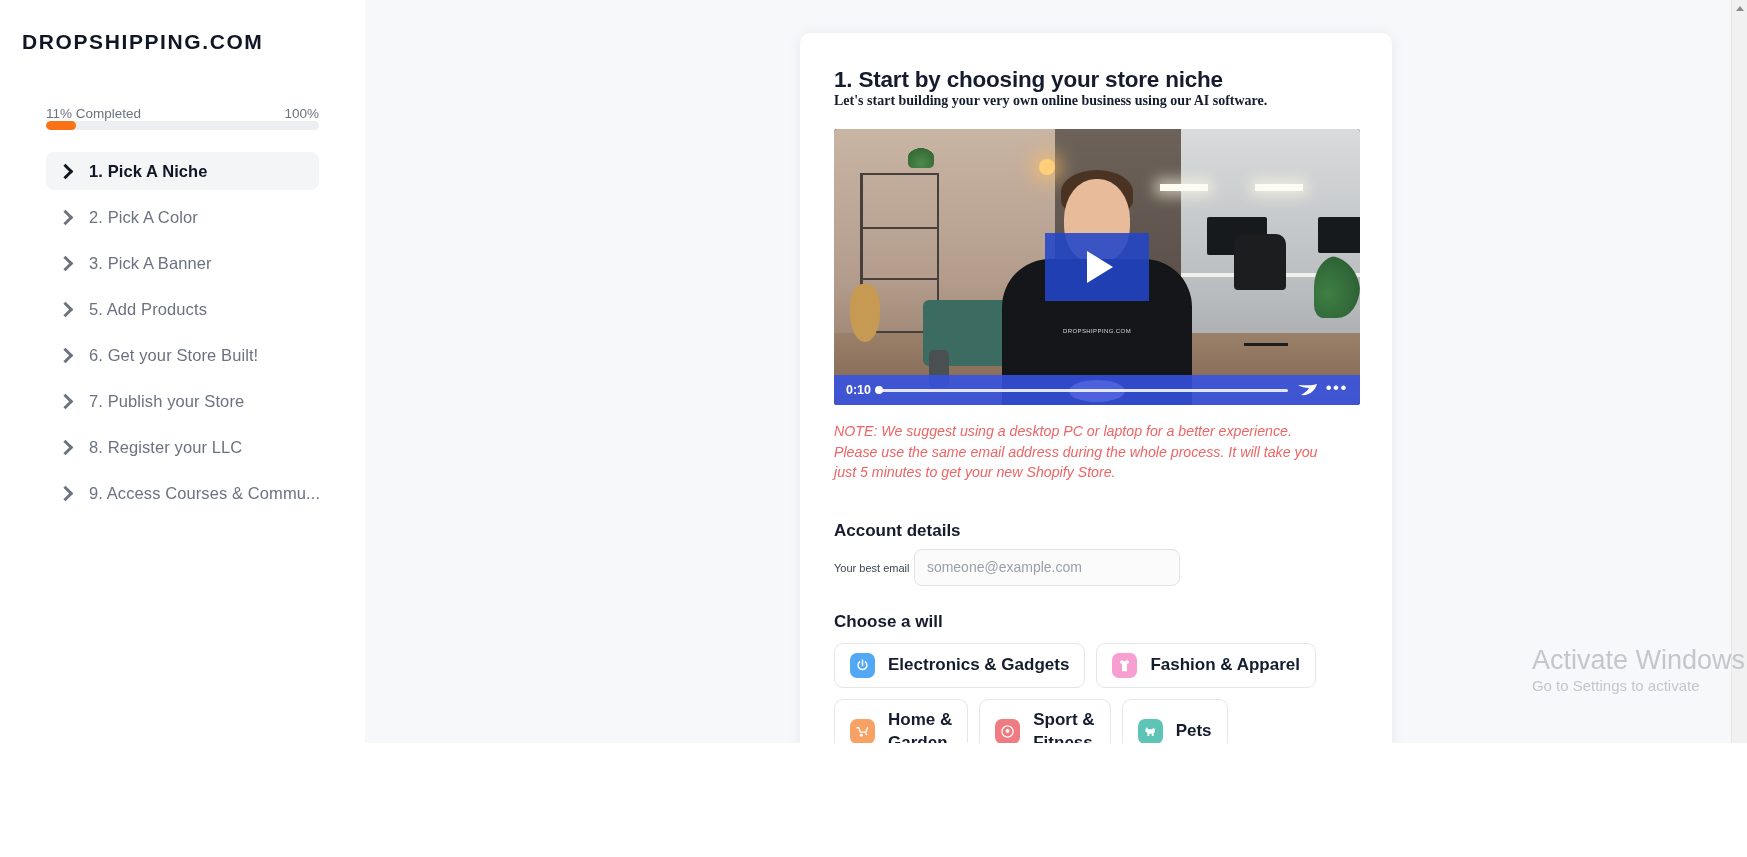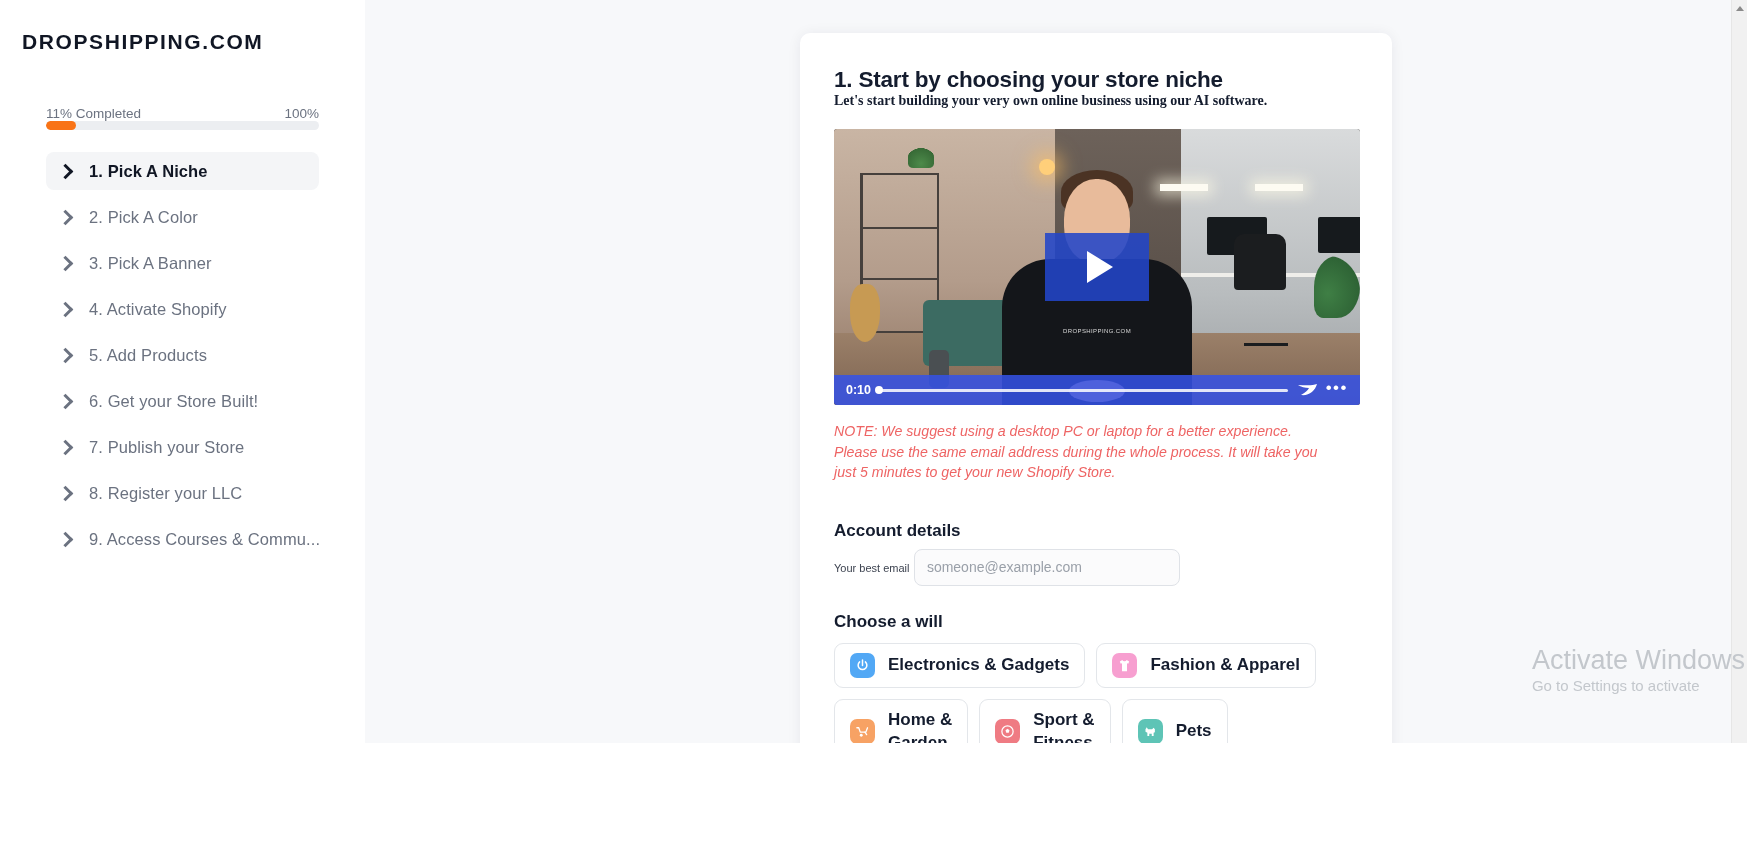--- a/index.html
+++ b/index.html
@@ -455,24 +455,20 @@
           <span class="nav-chev"></span>
           <span class="nav-label">1. Pick A Niche</span>
         </div>
         <div class="nav-item">
           <span class="nav-chev"></span>
           <span class="nav-label">2. Pick A Color</span>
         </div>
         <div class="nav-item">
           <span class="nav-chev"></span>
           <span class="nav-label">3. Pick A Banner</span>
-        </div>
-        <div class="nav-item">
-          <span class="nav-chev"></span>
-          <span class="nav-label">4. Activate Shopify</span>
         </div>
         <div class="nav-item">
           <span class="nav-chev"></span>
           <span class="nav-label">5. Add Products</span>
         </div>
         <div class="nav-item">
           <span class="nav-chev"></span>
           <span class="nav-label">6. Get your Store Built!</span>
         </div>
         <div class="nav-item">

